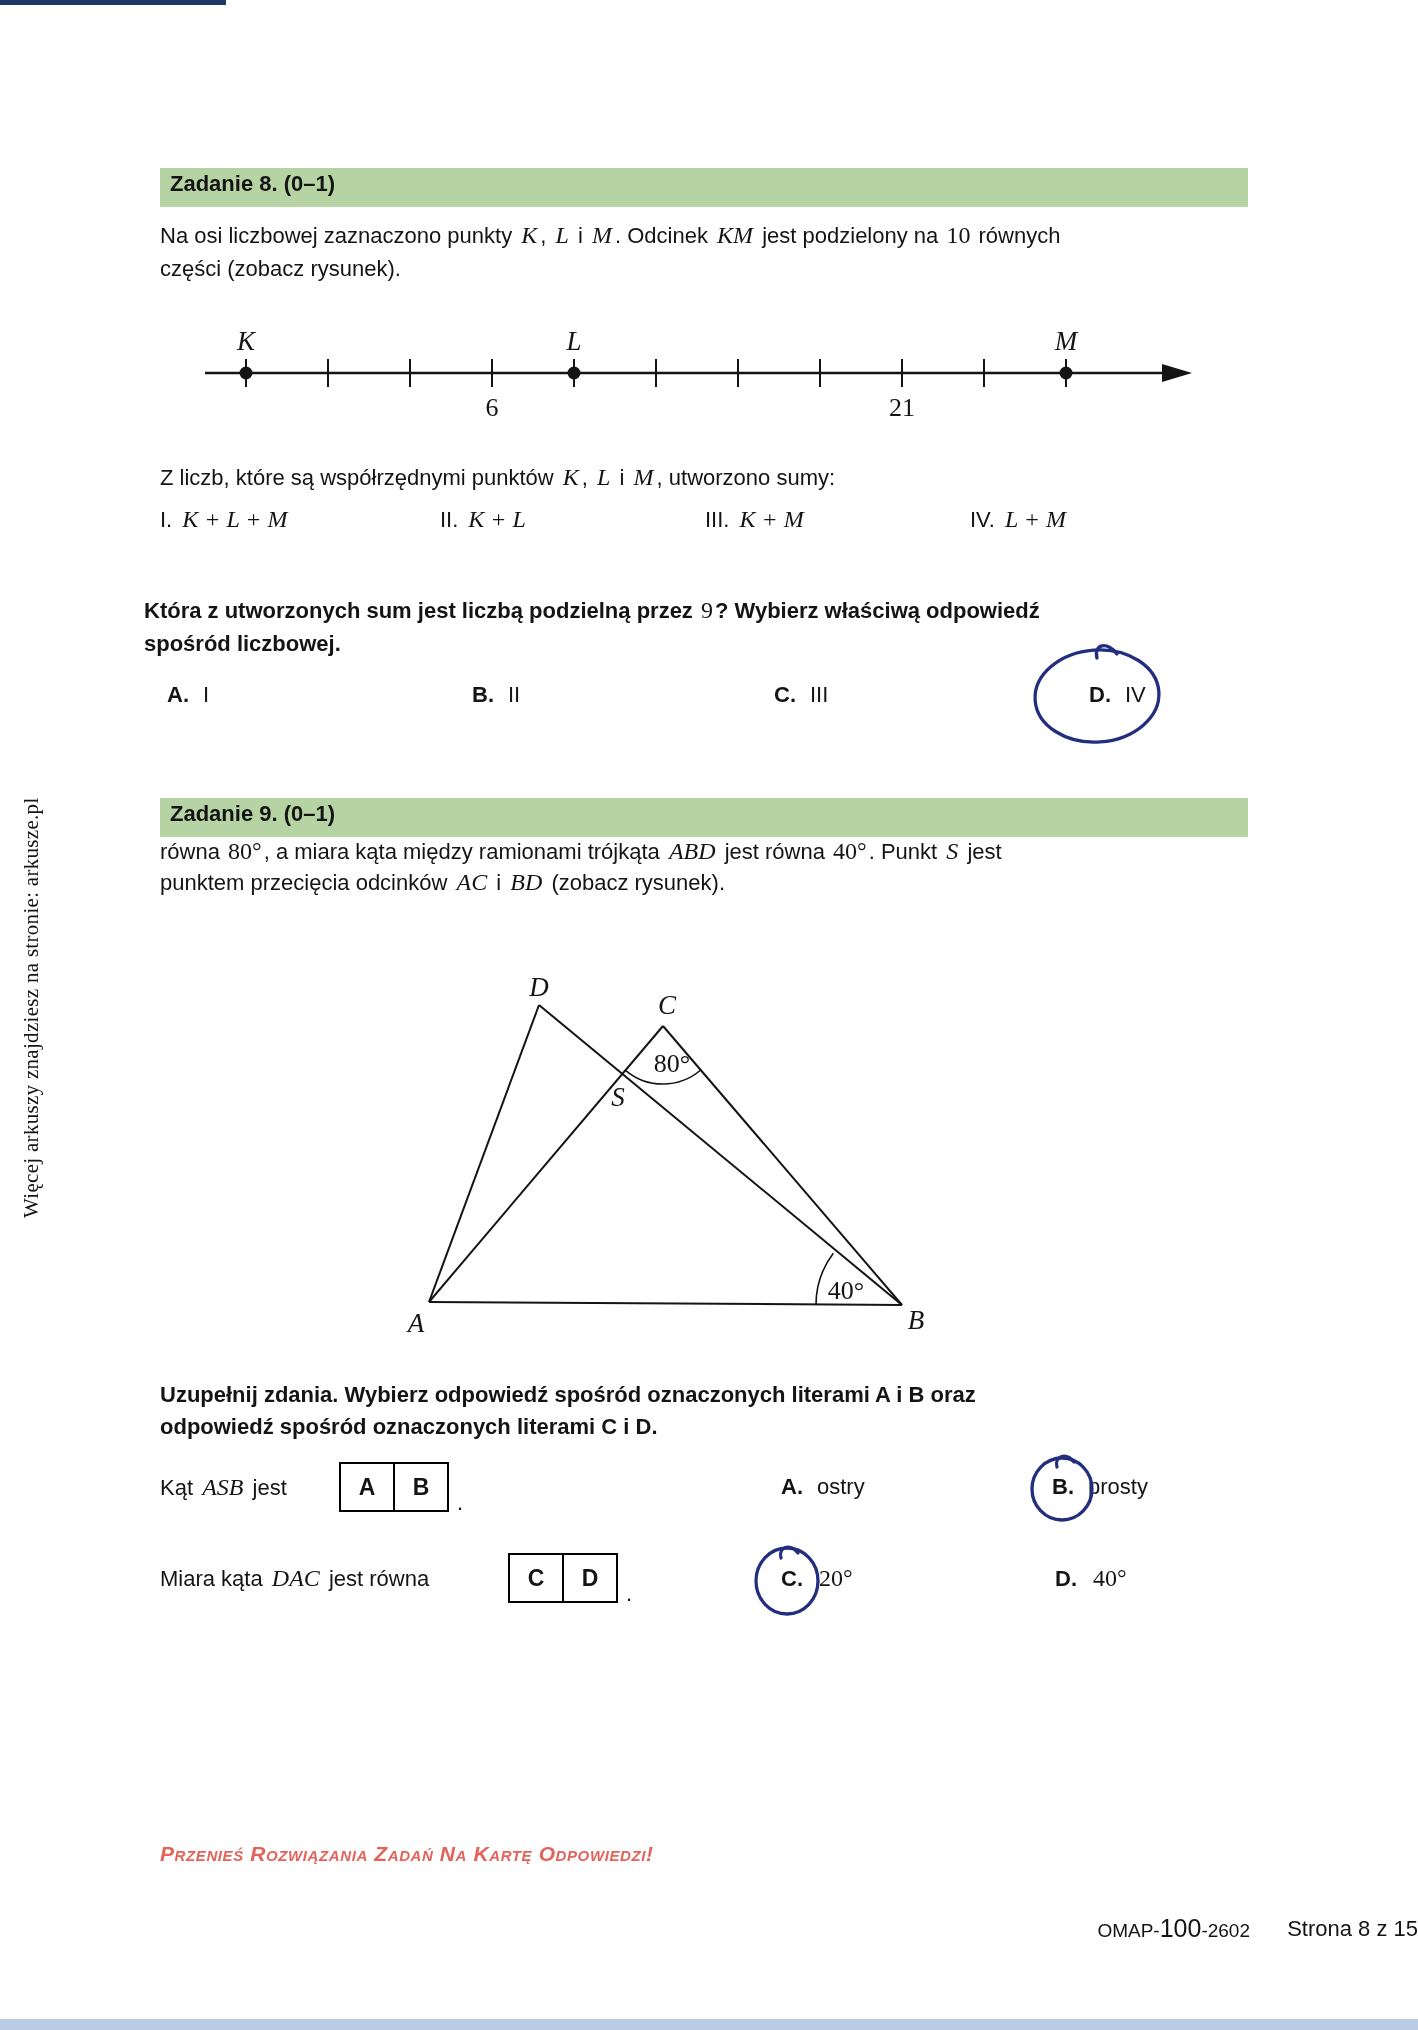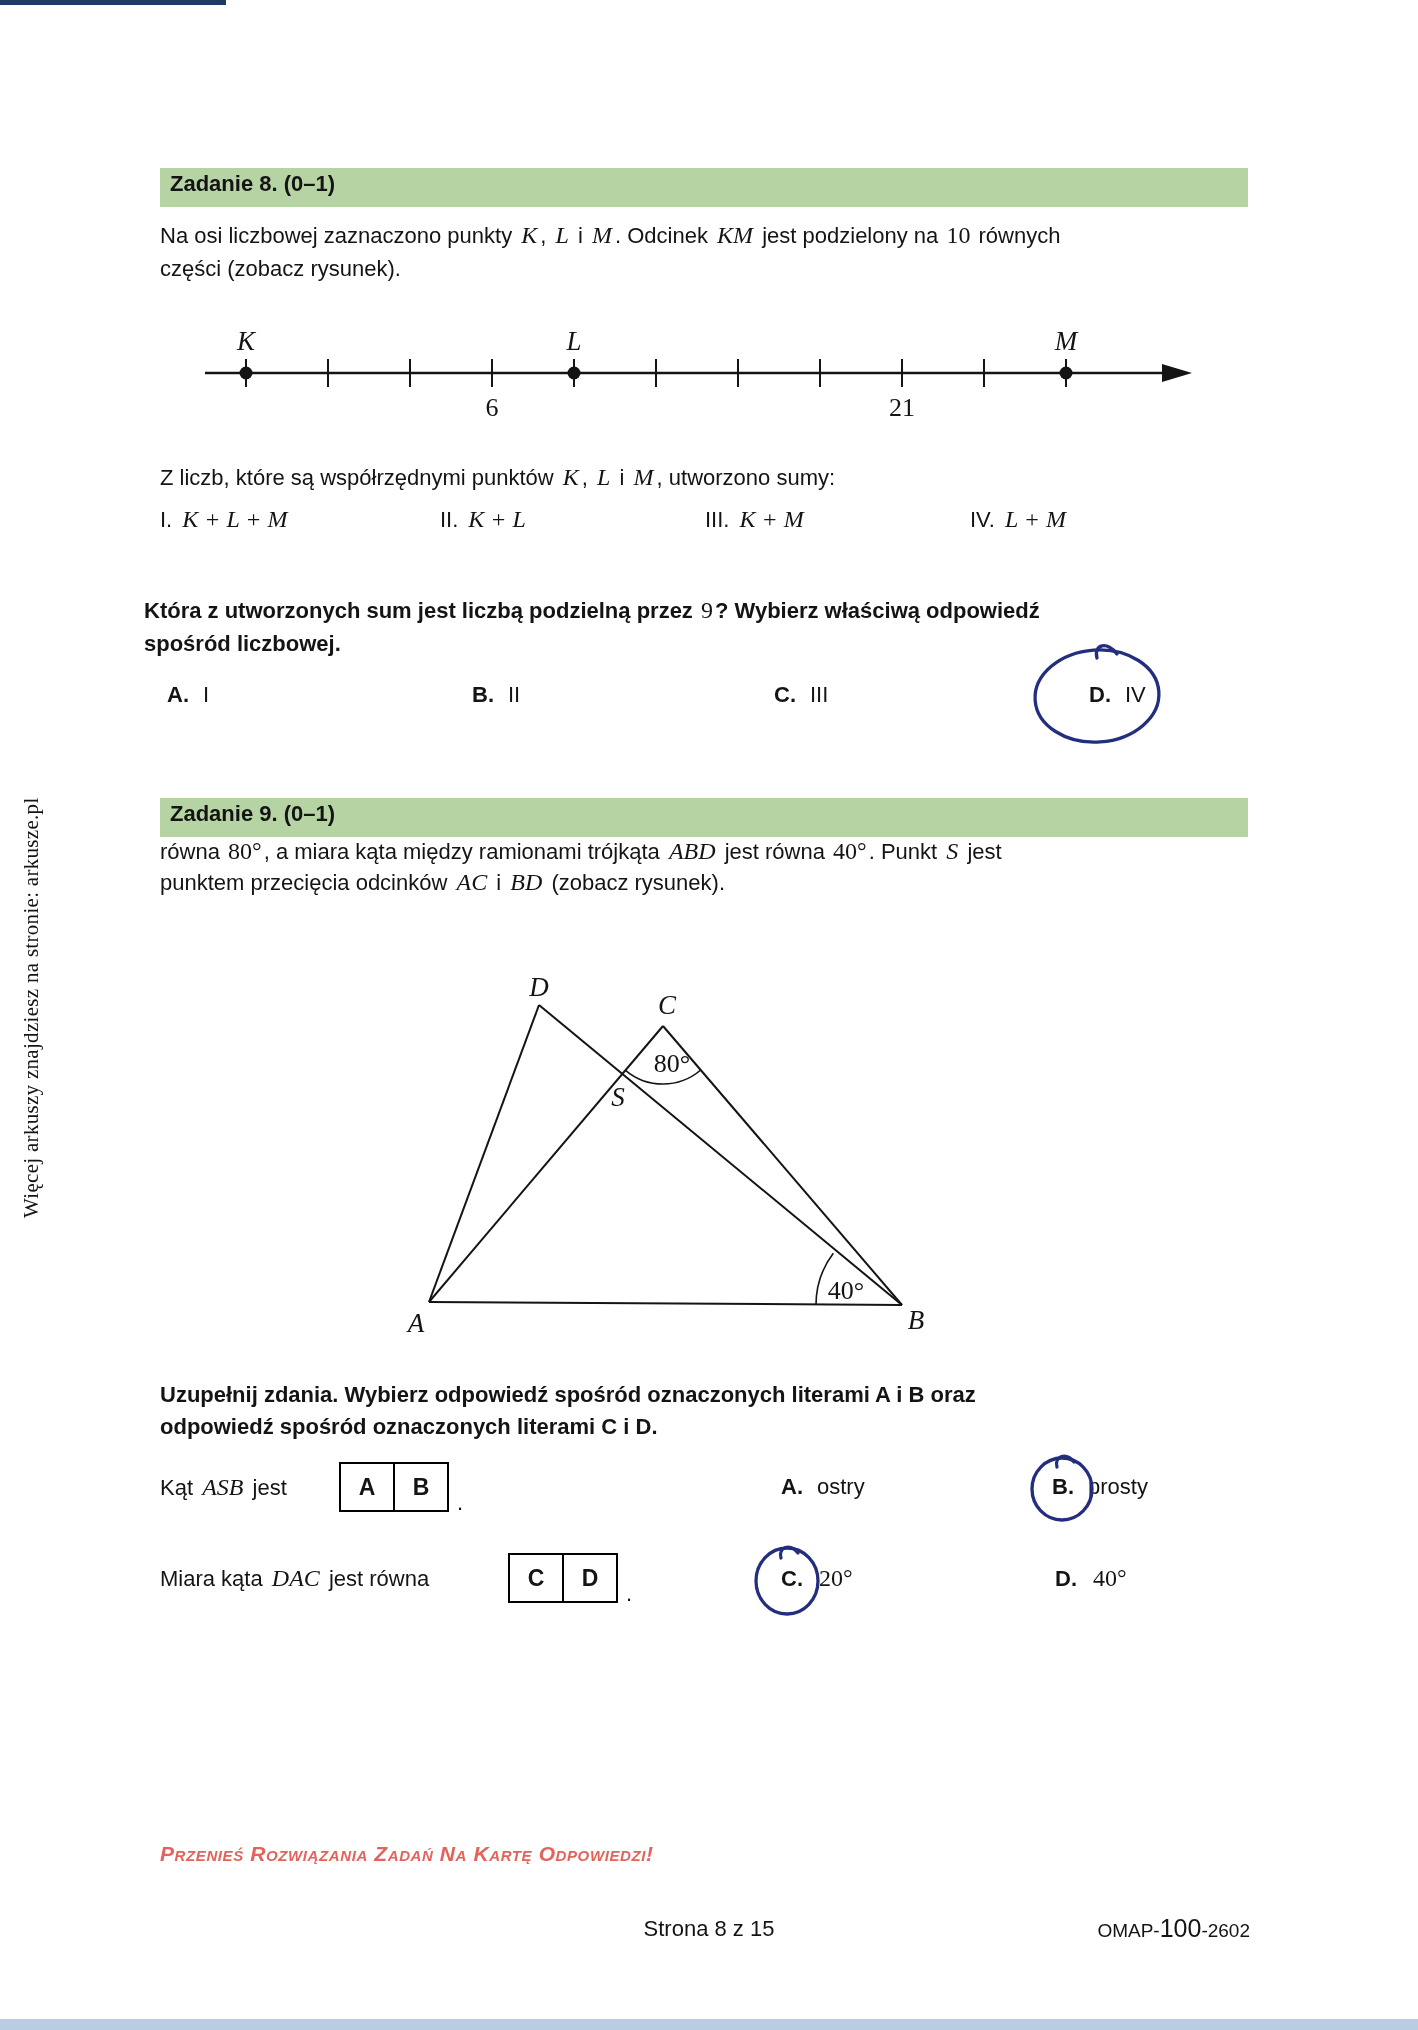--- a/index.html
+++ b/index.html
@@ -41,21 +41,21 @@
   #sidebar-note{
     left:14px;top:718px;height:580px;width:34px;
     writing-mode:vertical-rl;transform:rotate(180deg);
     font-family:"Liberation Serif","DejaVu Serif",serif;font-size:21px;
     display:flex;align-items:center;justify-content:center;letter-spacing:0.3px;
   }
   #transfer-note{
     left:160px;top:1842px;color:var(--red);font-weight:bold;font-style:italic;
     font-variant:small-caps;font-size:21px;letter-spacing:0.6px;white-space:nowrap;
   }
-  #page-number{left:0;top:1916px;width:1418px;text-align:center;font-size:22px;}
+  #page-number{left:0;top:1916px;width:1418px;text-align:right;font-size:22px;}
   #doc-code{left:1000px;top:1914px;width:250px;text-align:right;white-space:nowrap;}
   #doc-code .sm{font-size:19px;margin-top:44px;}
   #doc-code .lg{font-size:25px;}
   #top-rule{left:0;top:0;width:226px;height:5px;background:var(--top_rule);}
   #bottom-bar{left:0;top:2019px;width:1418px;height:11px;background:var(--bottom_bar);}
 </style>
 </head>
 <body>
 
 <div id="page">

